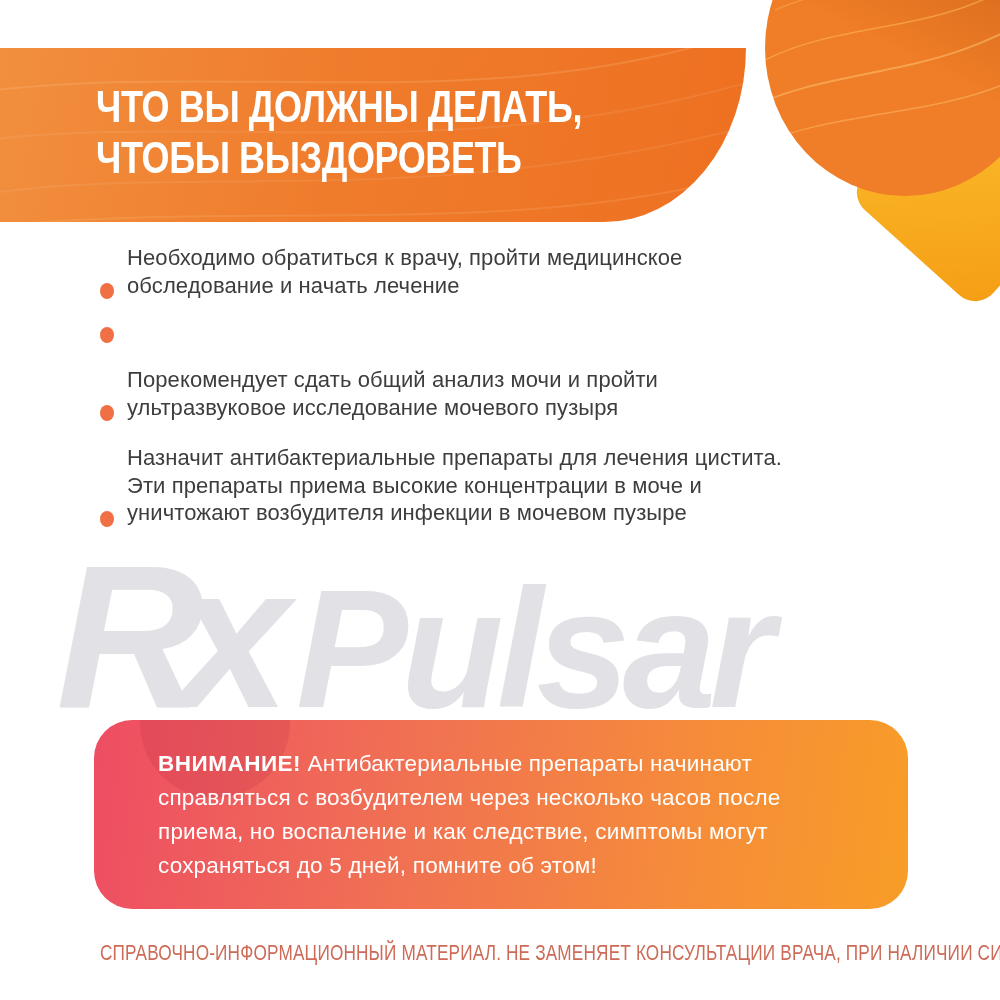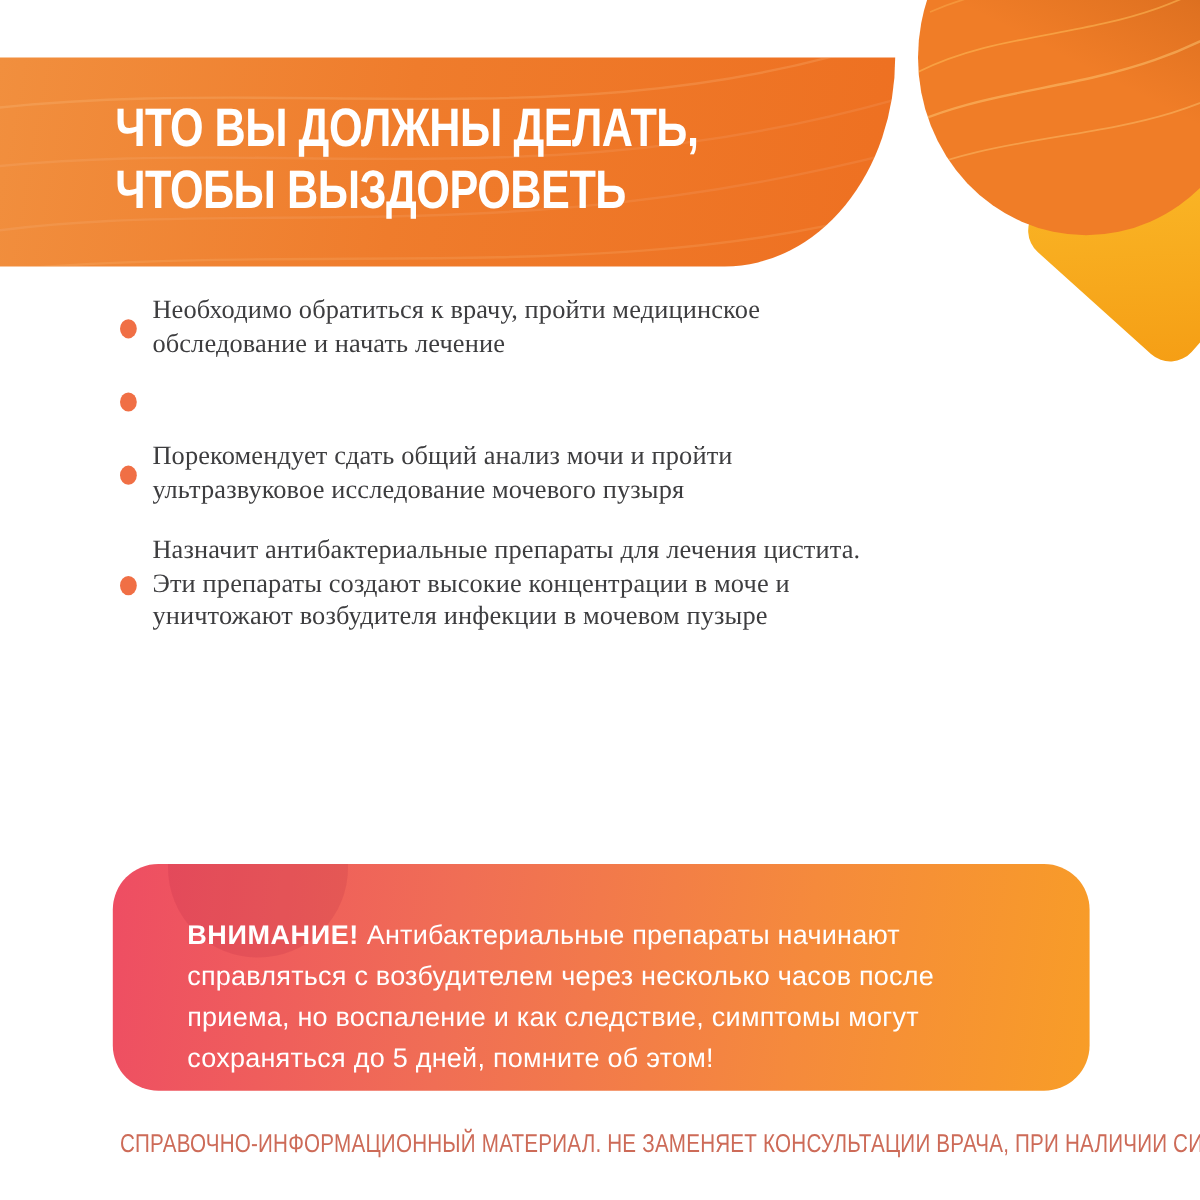--- a/index.html
+++ b/index.html
@@ -42,42 +42,42 @@
   .watermark{
     position:absolute;left:56px;top:556px;z-index:1;
     display:flex;align-items:baseline;color:#e2e2e6;
     font-weight:bold;font-style:italic;user-select:none;white-space:nowrap;
   }
   .wm-rx{font-size:205px;line-height:160px;letter-spacing:-28px;}
   .wm-pulsar{font-size:168px;line-height:140px;letter-spacing:-7px;margin-left:34px;}
 
   
   .list{position:absolute;left:100px;top:244px;width:790px;z-index:3;}
-  .item{display:flex;align-items:center;margin-bottom:23px;font-family:Liberation Serif, serif;}
+  .item{display:flex;align-items:flex-end;margin-bottom:23px;}
   .dot{
     width:14px;height:16px;border-radius:50%;background:#f06f45;
     margin:5px 13px 0 0;flex:none;
   }
   .item-text{
     margin:0;font-size:22px;line-height:27.5px;color:#3d3d3f;
     letter-spacing:0.1px;white-space:pre-line;
   }
 
   
   .warning-card{
     position:absolute;left:94px;top:720px;width:814px;height:189px;
     border-radius:38px;overflow:hidden;z-index:4;box-sizing:border-box;
     background:linear-gradient(98deg,#ee4d63 0%,#f06e55 35%,#f58a3c 70%,#f89d27 100%);
   }
   .warning-card::before{
     content:"";position:absolute;left:46px;top:-72px;width:150px;height:150px;
     border-radius:50%;background:rgba(176,28,64,0.16);
   }
   .warning-body{
-    position:relative;margin:16px;padding:27px 46px;color:#ffffff;
+    position:relative;margin:0;padding:27px 64px;color:#ffffff;
     font-size:22.5px;line-height:34px;letter-spacing:0.2px;white-space:pre-line;
   }
   .warning-label{font-weight:bold;letter-spacing:0.5px;}
 
   
   .footer{
     position:absolute;left:0;top:941px;width:1000px;margin:0;
     text-align:center;font-size:21.5px;color:#cd6b58;letter-spacing:0.2px;
     white-space:nowrap;transform:scaleX(0.8);transform-origin:center top;
   }
@@ -102,39 +102,43 @@
     <svg width="746" height="174" viewBox="0 0 746 174">
       <path d="M-40 150 C 180 110, 420 170, 780 70" fill="none" stroke="#ffffff" stroke-opacity="0.08" stroke-width="2"></path>
       <path d="M-40 95 C 220 60, 460 125, 780 25" fill="none" stroke="#ffffff" stroke-opacity="0.08" stroke-width="2"></path>
       <path d="M-30 45 C 240 10, 500 75, 770 -25" fill="none" stroke="#ffd8a4" stroke-opacity="0.18" stroke-width="2"></path>
       <path d="M-30 180 C 260 150, 520 195, 770 120" fill="none" stroke="#ffd8a4" stroke-opacity="0.15" stroke-width="2"></path>
     </svg>
     <h1 class="header-title">ЧТО ВЫ ДОЛЖНЫ ДЕЛАТЬ,
 ЧТОБЫ ВЫЗДОРОВЕТЬ</h1>
   </div>
 
+  <div class="watermark">
+    <span class="wm-rx">Rx</span>
+    <span class="wm-pulsar">Pulsar</span>
+  </div>
 
   <div class="list">
     <div class="item">
       <span class="dot"></span>
       <p class="item-text">Необходимо обратиться к врачу, пройти медицинское
 обследование и начать лечение</p>
     </div>
     <div class="item">
       <span class="dot"></span>
     </div>
     <div class="item">
       <span class="dot"></span>
       <p class="item-text">Порекомендует сдать общий анализ мочи и пройти
 ультразвуковое исследование мочевого пузыря</p>
     </div>
     <div class="item">
       <span class="dot"></span>
       <p class="item-text">Назначит антибактериальные препараты для лечения цистита.
-Эти препараты создают высокие концентрации в моче и
+Эти препараты приема высокие концентрации в моче и
 уничтожают возбудителя инфекции в мочевом пузыре</p>
     </div>
   </div>
 
   <div class="warning-card">
     <p class="warning-body"><span class="warning-label">ВНИМАНИЕ!</span><span> Антибактериальные препараты начинают
 справляться с возбудителем через несколько часов после
 приема, но воспаление и как следствие, симптомы могут
 сохраняться до 5 дней, помните об этом!</span></p>
   </div>

